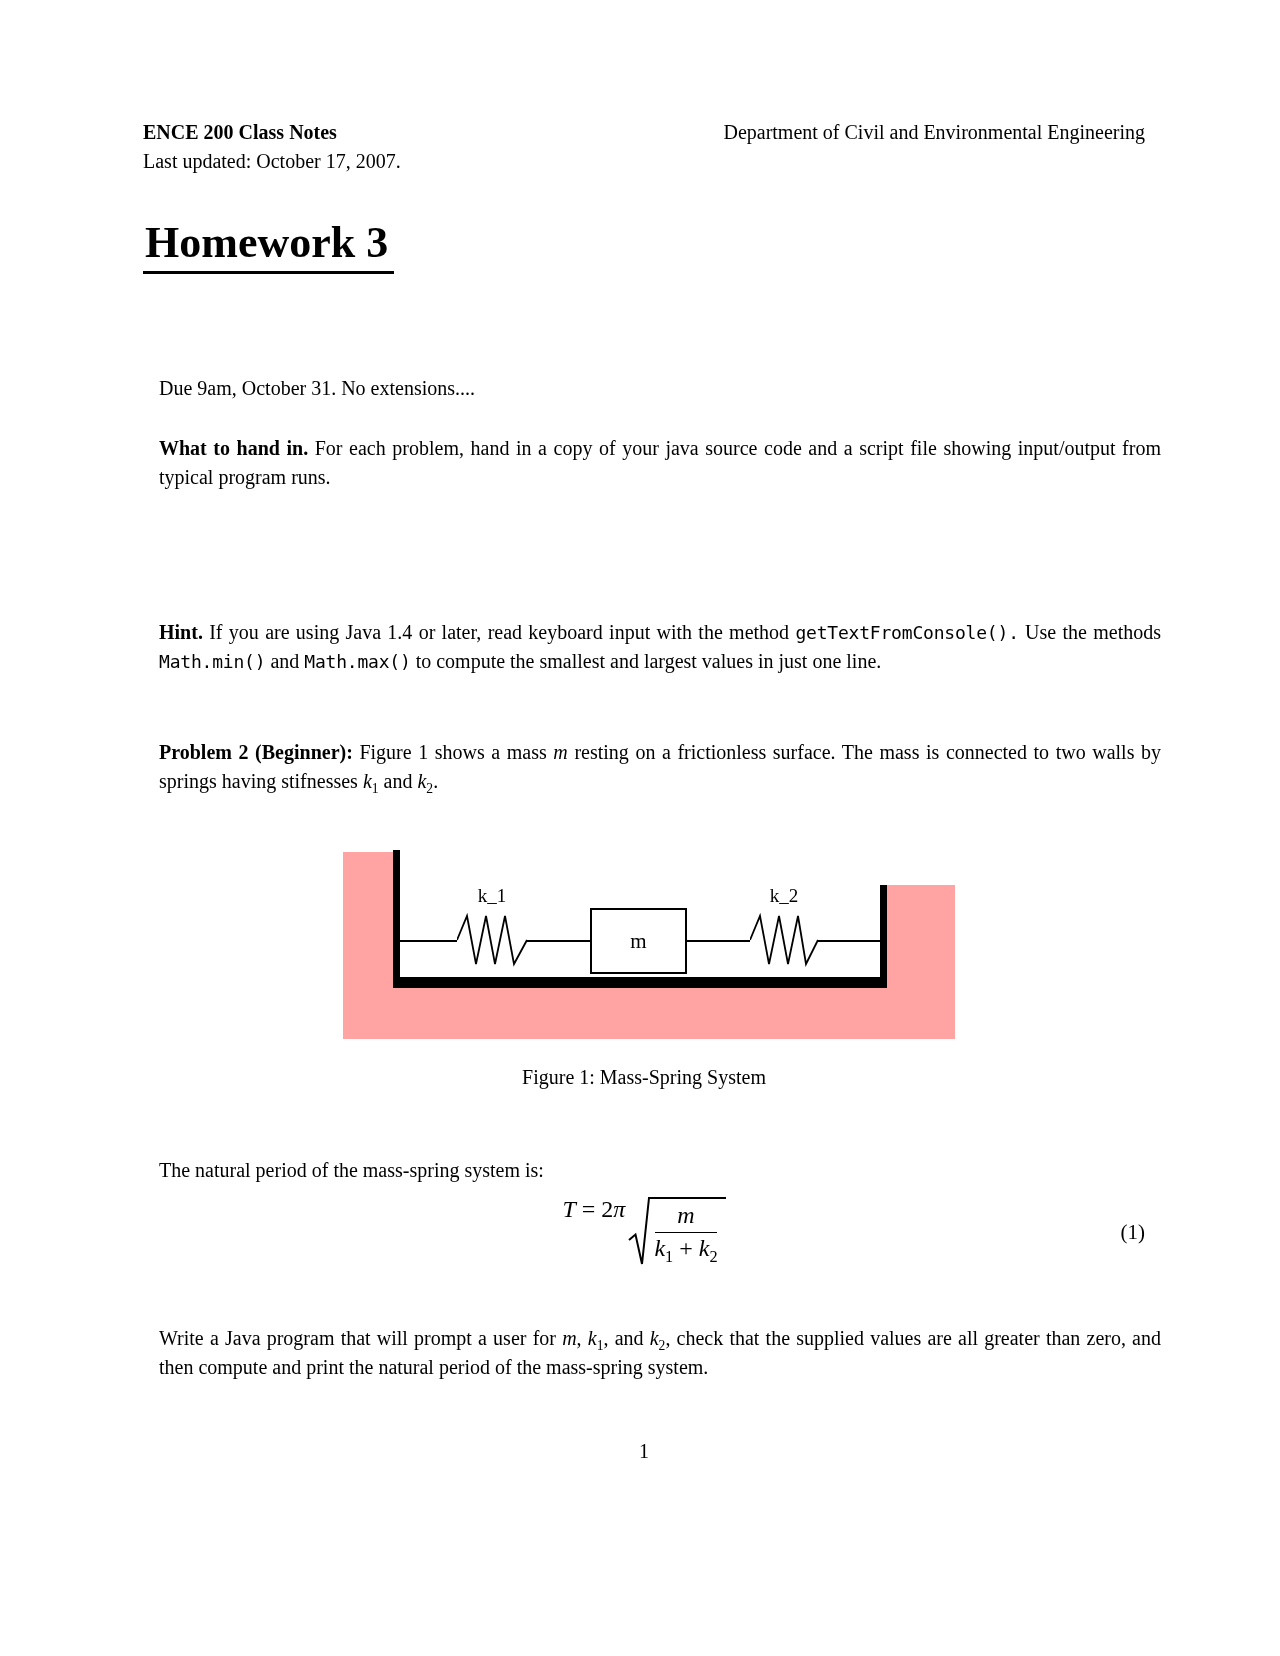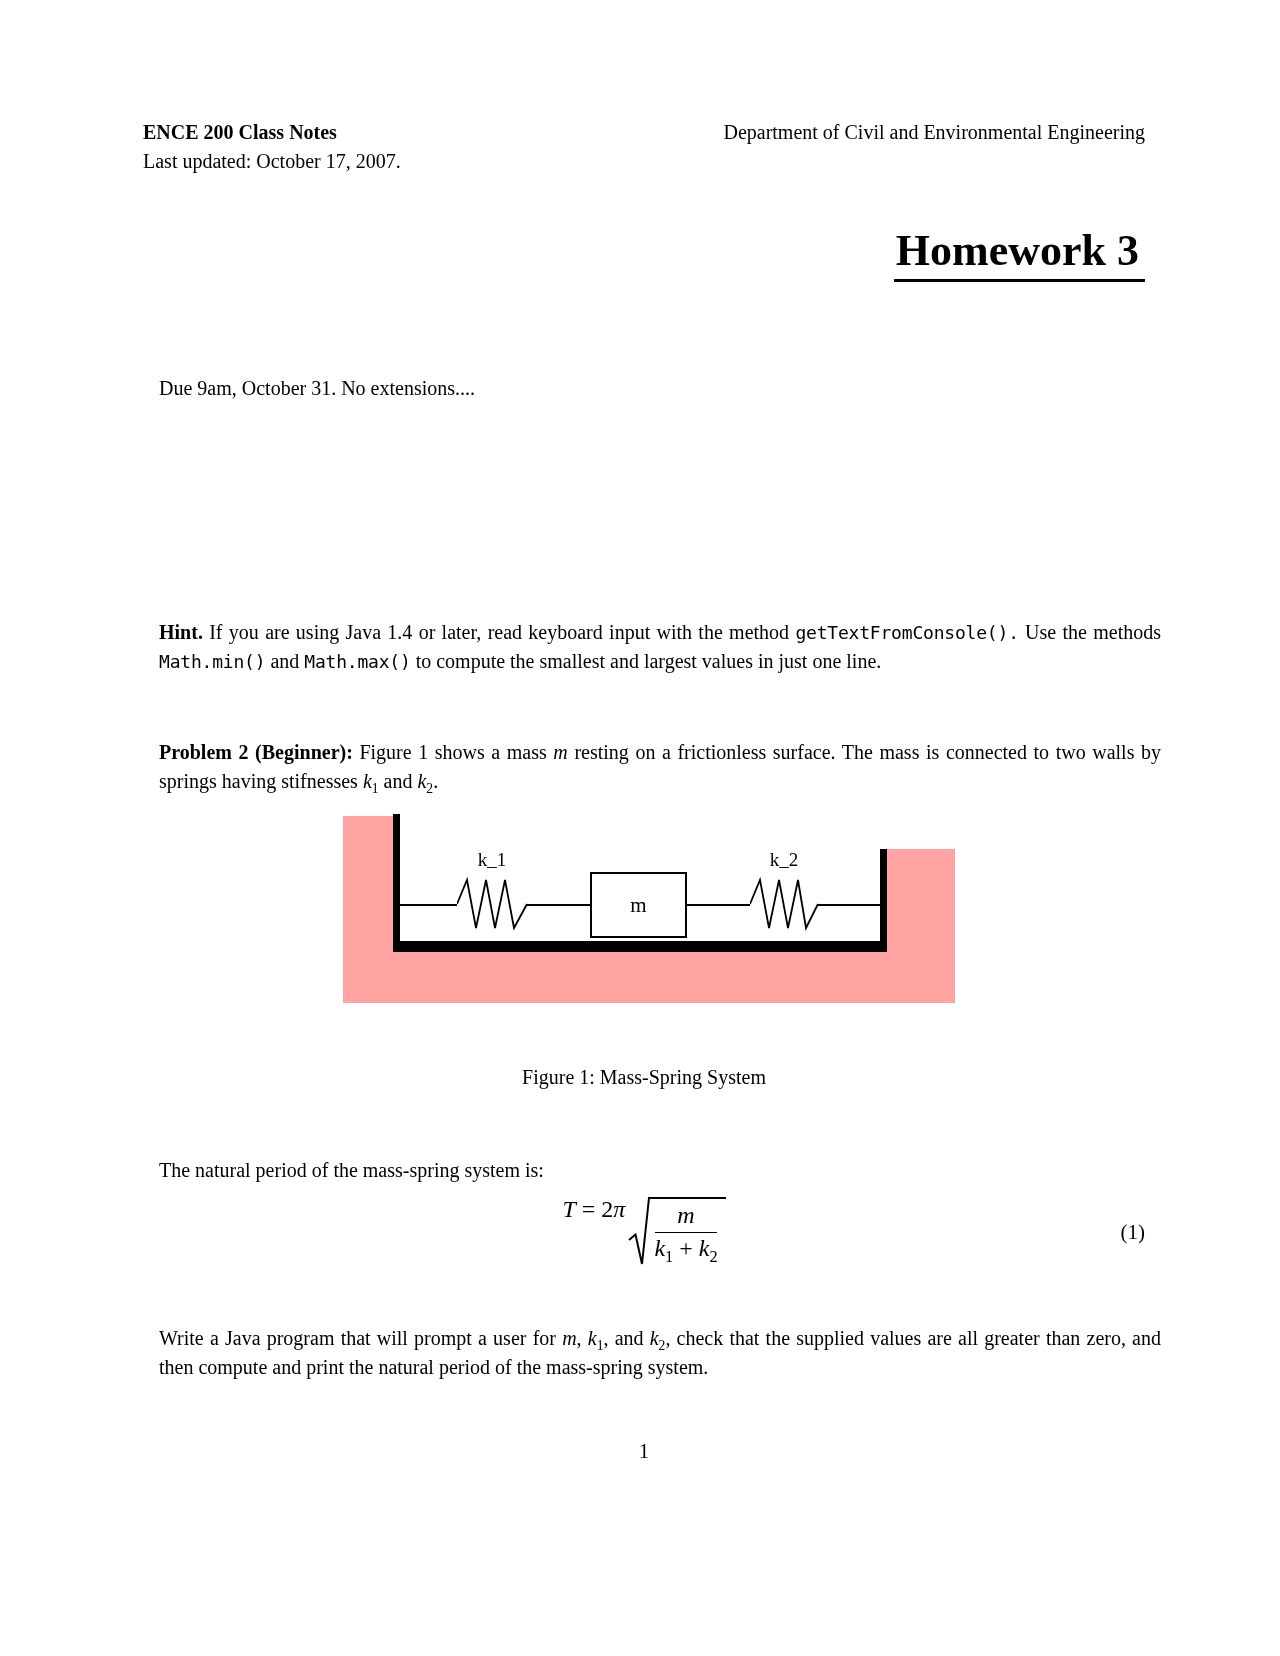--- a/index.html
+++ b/index.html
@@ -12,41 +12,41 @@
     font-size: 20px;
     color: #000;
     overflow: hidden;
     margin: 0 auto;
   }
   .col { position: absolute; left: 143px; width: 1002px; }
   .para { margin: 16px; text-align: justify; line-height: 29px; }
   .header-row { display: flex; justify-content: space-between; top: 118px; line-height: 29px; align-items: flex-end; }
   .updated { top: 147px; line-height: 29px; }
   b { font-weight: bold; }
-  .title-wrap { top: 228px; text-align: right; }
+  .title-wrap { top: 220px; text-align: left; }
   .title-text {
     display: inline-block;
     font-size: 44px;
     font-weight: bold;
     line-height: 1.05;
     border-bottom: 3px solid #000;
     padding: 0 6px 5px 2px;
   }
   code {
     font-family: "DejaVu Sans Mono", "Liberation Mono", monospace;
     font-size: 0.9em;
     letter-spacing: -0.2px;
   }
   i.mi { font-style: italic; }
   i.mi sub { font-style: normal; font-size: 68%; line-height: 0; }
   
   .figure {
     position: absolute;
     left: 343px;
-    top: 814px;
+    top: 850px;
     width: 672px;
     height: 189px;
     padding-left: 48px;
   }
   .fig-abs { position: absolute; }
   .rod { position: absolute; height: 2px; top: 90px; }
   .mass-box {
     position: absolute;
     left: 247px; top: 58px;
     width: 93px; height: 62px;
@@ -87,20 +87,21 @@
   </div>
 
   <div class="col updated">Last updated: October 17, 2007.</div>
 
   <div class="col title-wrap">
     <span class="title-text">Homework 3</span>
   </div>
 
   <p class="col para" style="top:358px">Due 9am, October 31. No extensions....</p>
 
+  <p class="col para" style="top:418px"><b>What to hand in.</b> For each problem, hand in a copy of your java source code and a script file showing input/output from typical program runs.</p>
 
 
   <p class="col para" style="top:602px"><b>Hint.</b> If you are using Java 1.4 or later, read keyboard input with the method <code>getTextFromConsole().</code> Use the methods <code>Math.min()</code> and <code>Math.max()</code> to compute the smallest and largest values in just one line.</p>
 
   <p class="col para" style="top:722px"><b>Problem 2 (Beginner):</b> Figure 1 shows a mass <i class="mi">m</i> resting on a frictionless surface. The mass is connected to two walls by springs having stifnesses <i class="mi">k<sub>1</sub></i> and <i class="mi">k<sub>2</sub></i>.</p>
 
   <div class="figure">
 
     <div class="fig-abs" style="left: 0px; top: 2px; width: 50px; height: 187px; background-color: rgb(255, 163, 163);"></div>
     <div class="fig-abs" style="left: 544px; top: 35px; width: 68px; height: 154px; background-color: rgb(255, 163, 163);"></div>

